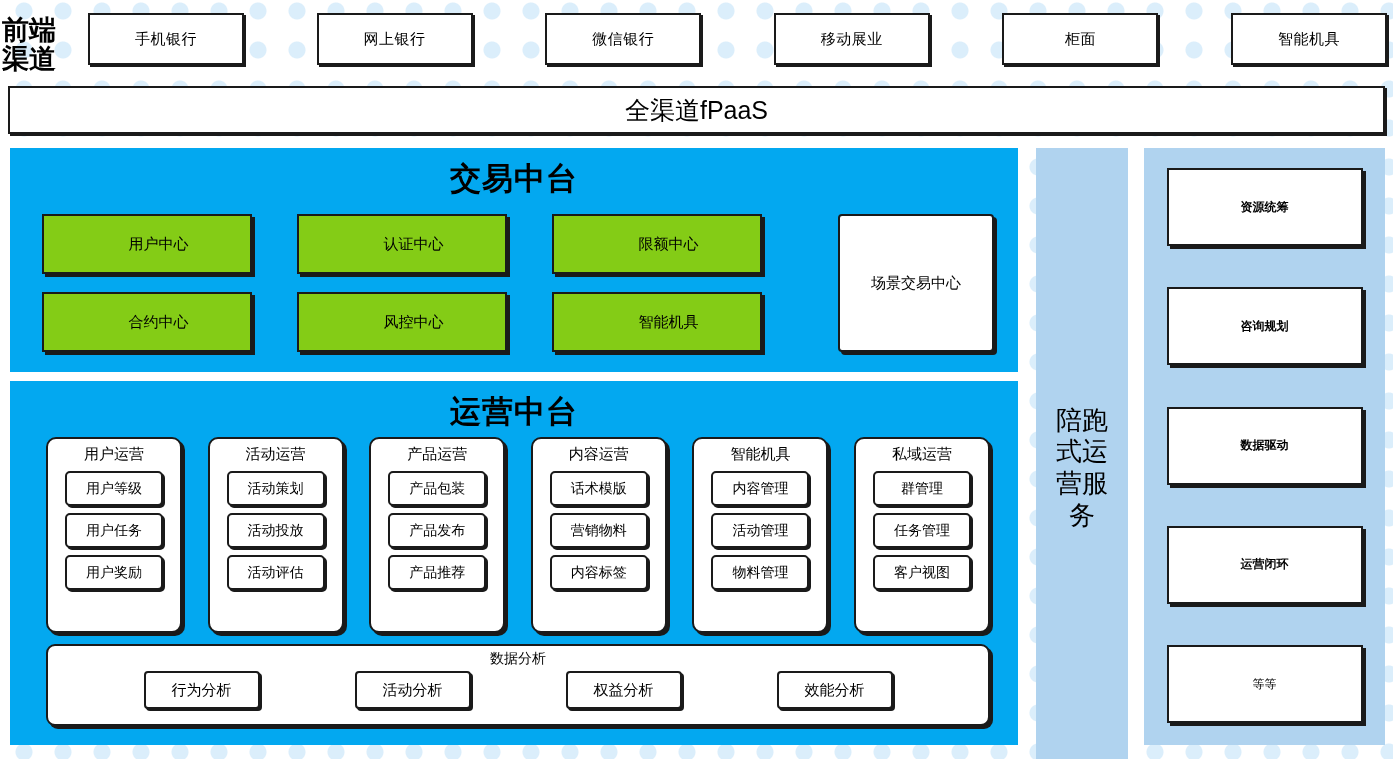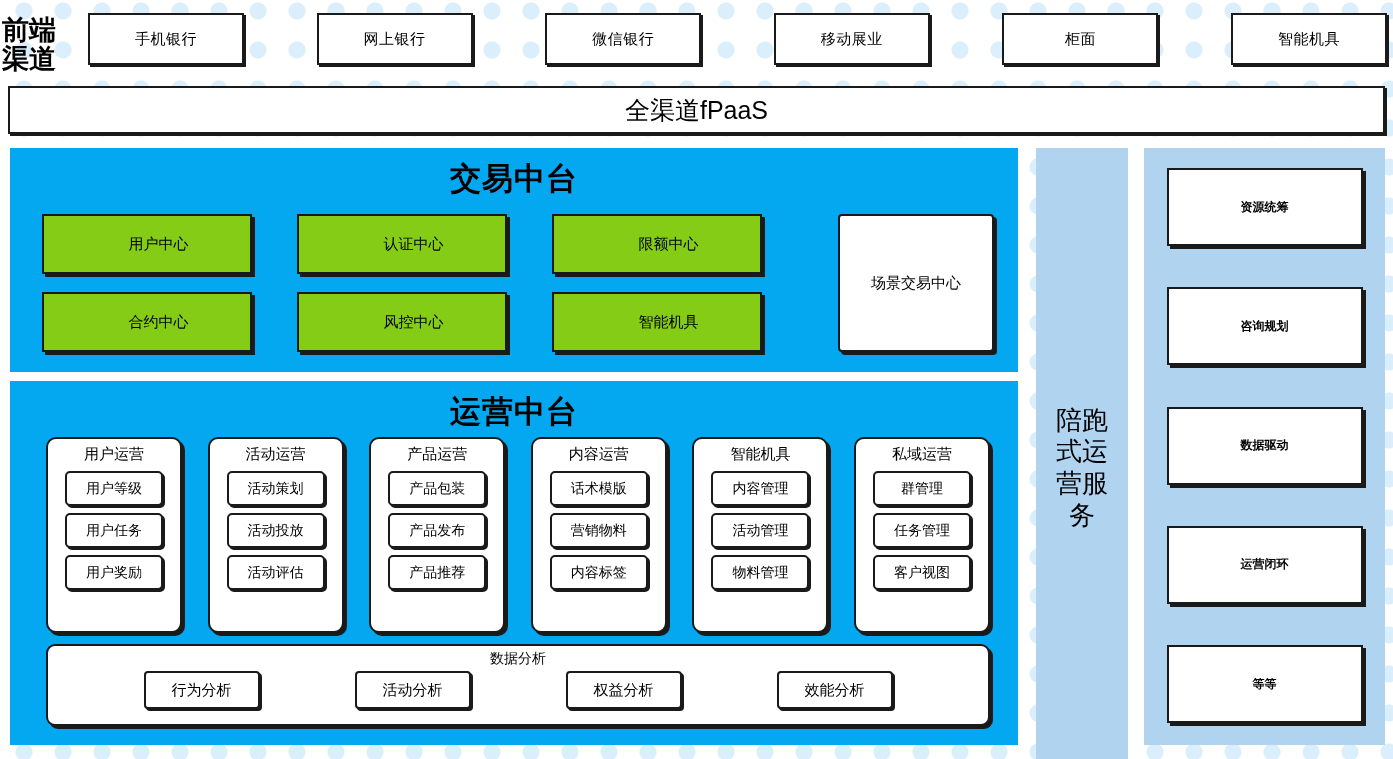--- a/index.html
+++ b/index.html
@@ -72,21 +72,21 @@
     background:#b0d3ef;
     display:flex; flex-direction:column; align-items:center;
     justify-content:space-between; padding:20px 20px 22px 20px;
   }
   .right-card{
     width:196px; height:78px; background:#fff;
     border:2px solid #1a1a1a; box-shadow:3px 3px 0 #1a1a1a;
     display:flex; align-items:center; justify-content:center;
     font-size:12px; font-weight:700;
   }
-  .right-card.plain{ font-weight:700; }
+  .right-card.plain{ font-weight:400; }
 
   
   .panel{ background:#03a8f0; width:100%; position:relative; }
   .panel-title{
     text-align:center; font-size:31px; font-weight:700;
     padding-top:10px; padding-bottom:6px; letter-spacing:1px;
   }
   #panel-trade{ height:224px; margin-bottom:9px; }
   #panel-ops{ height:364px; }
 

